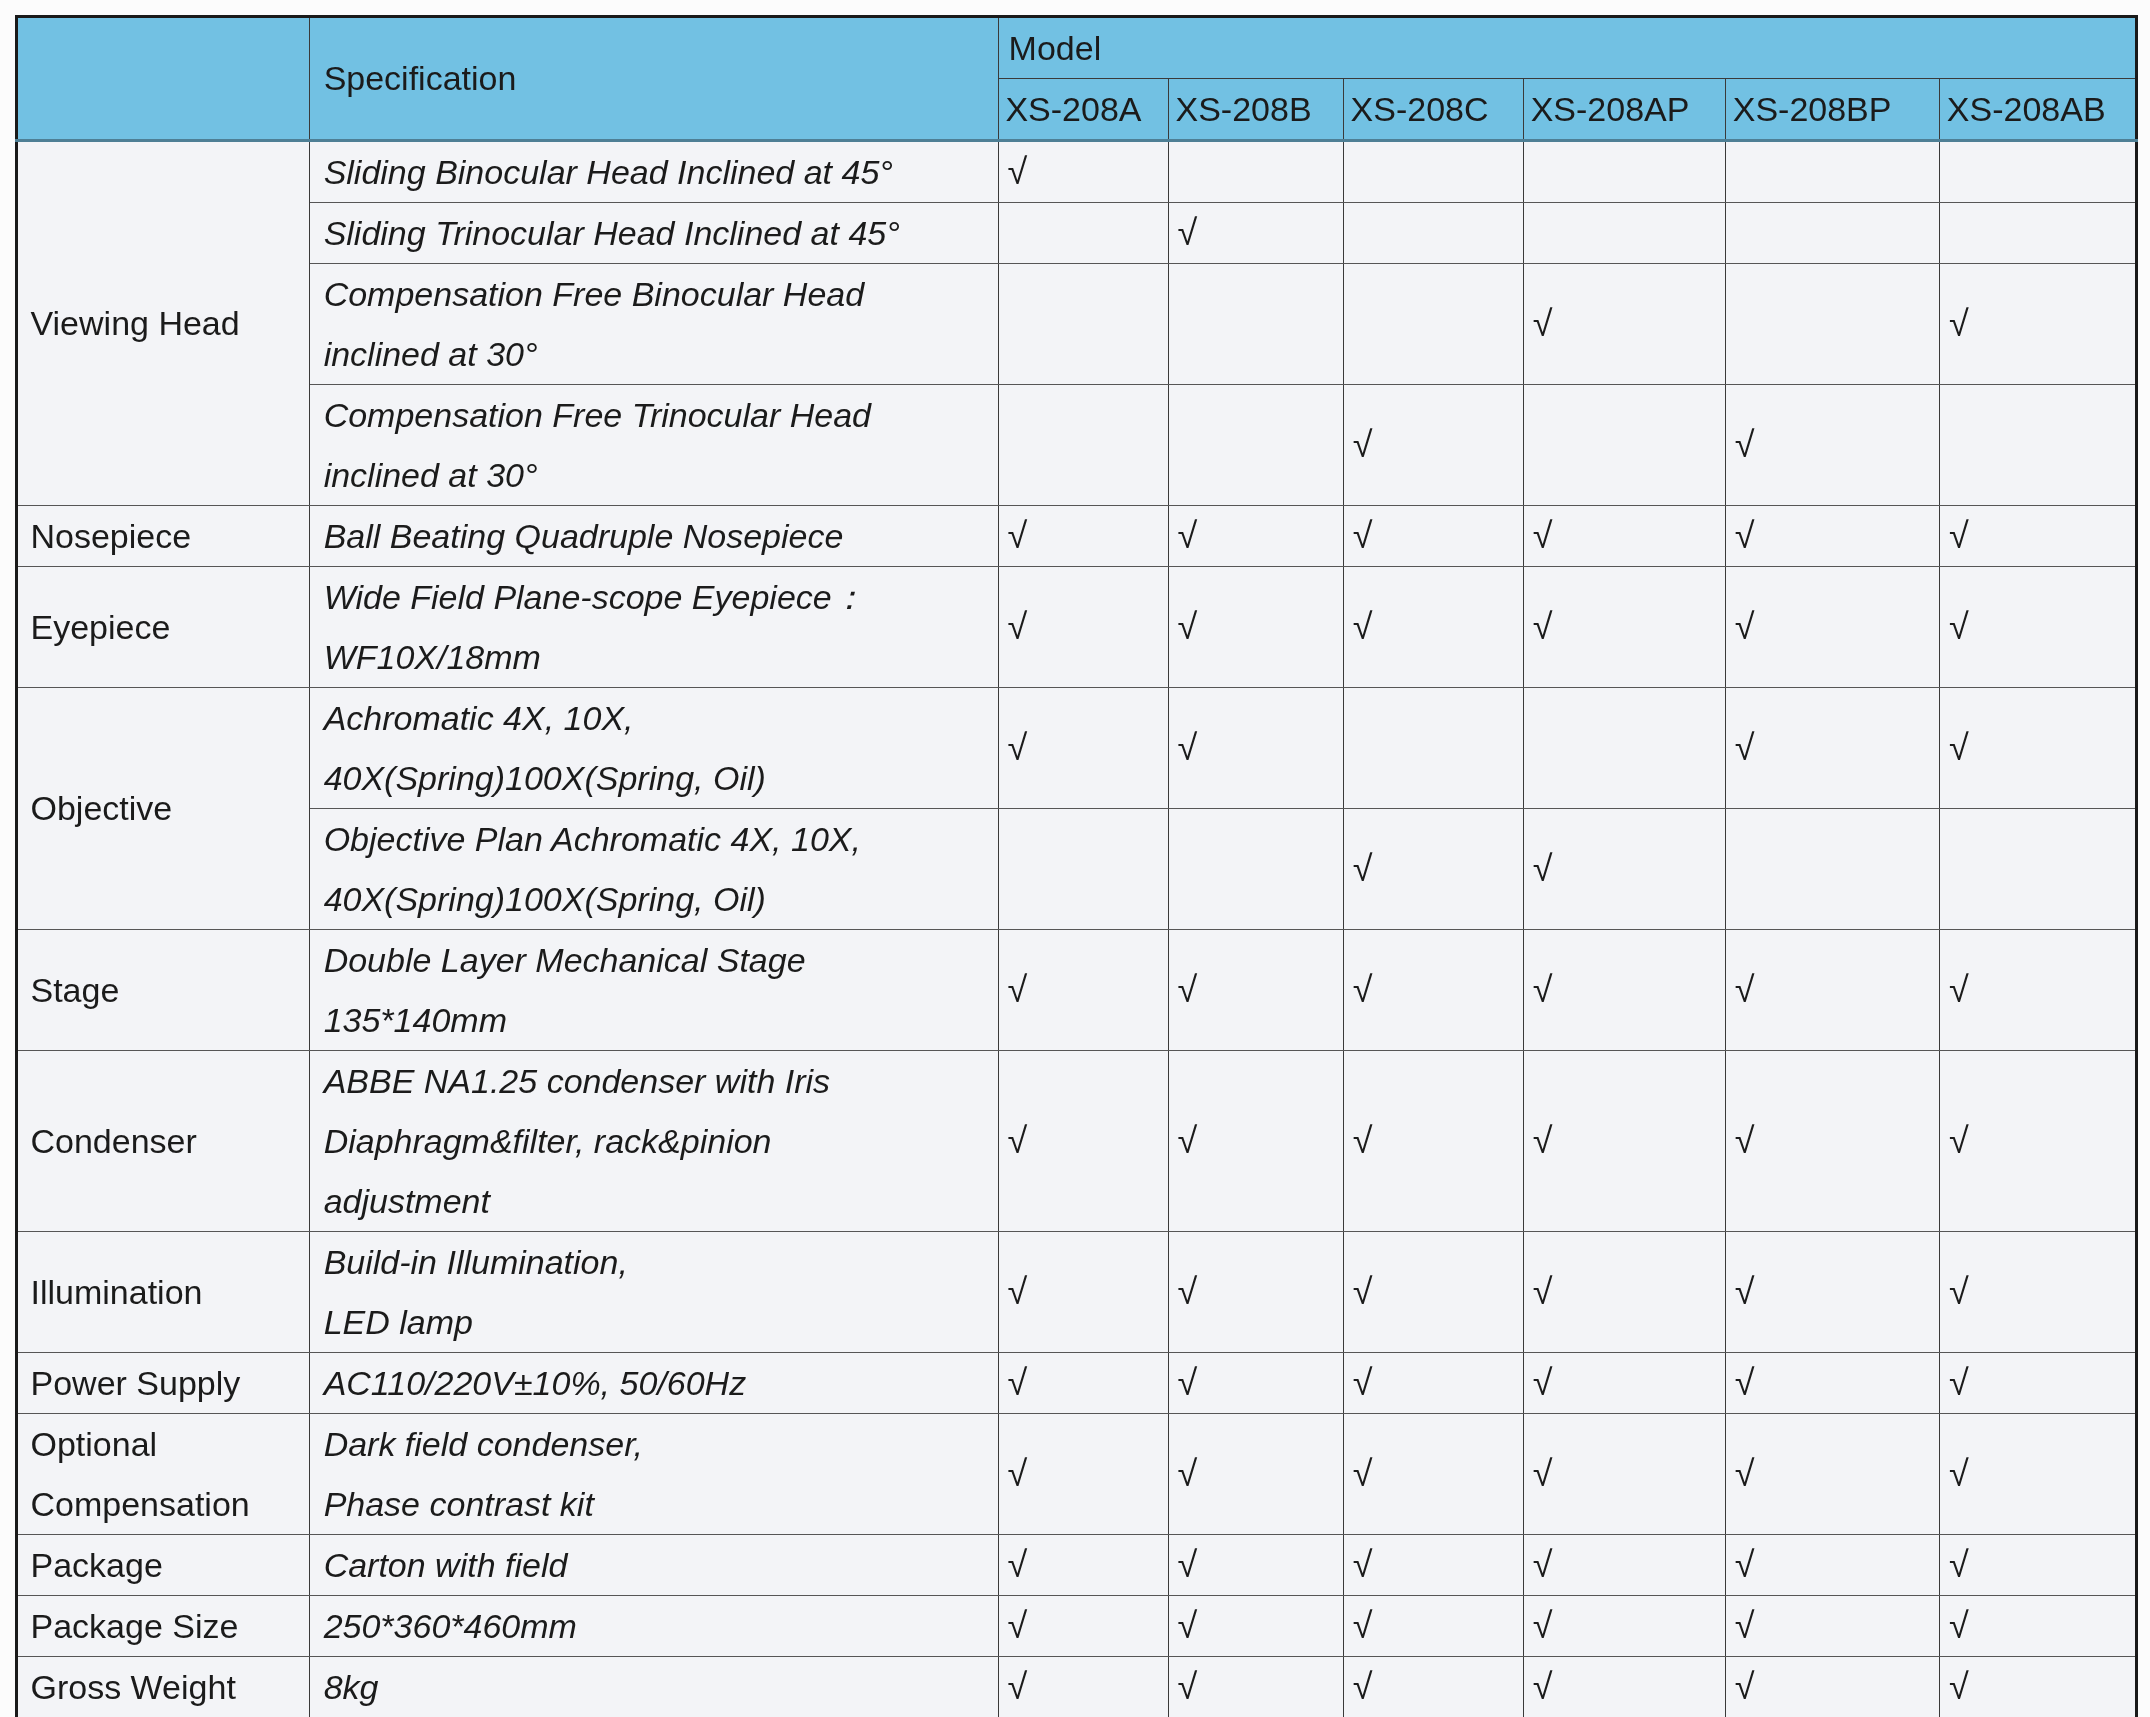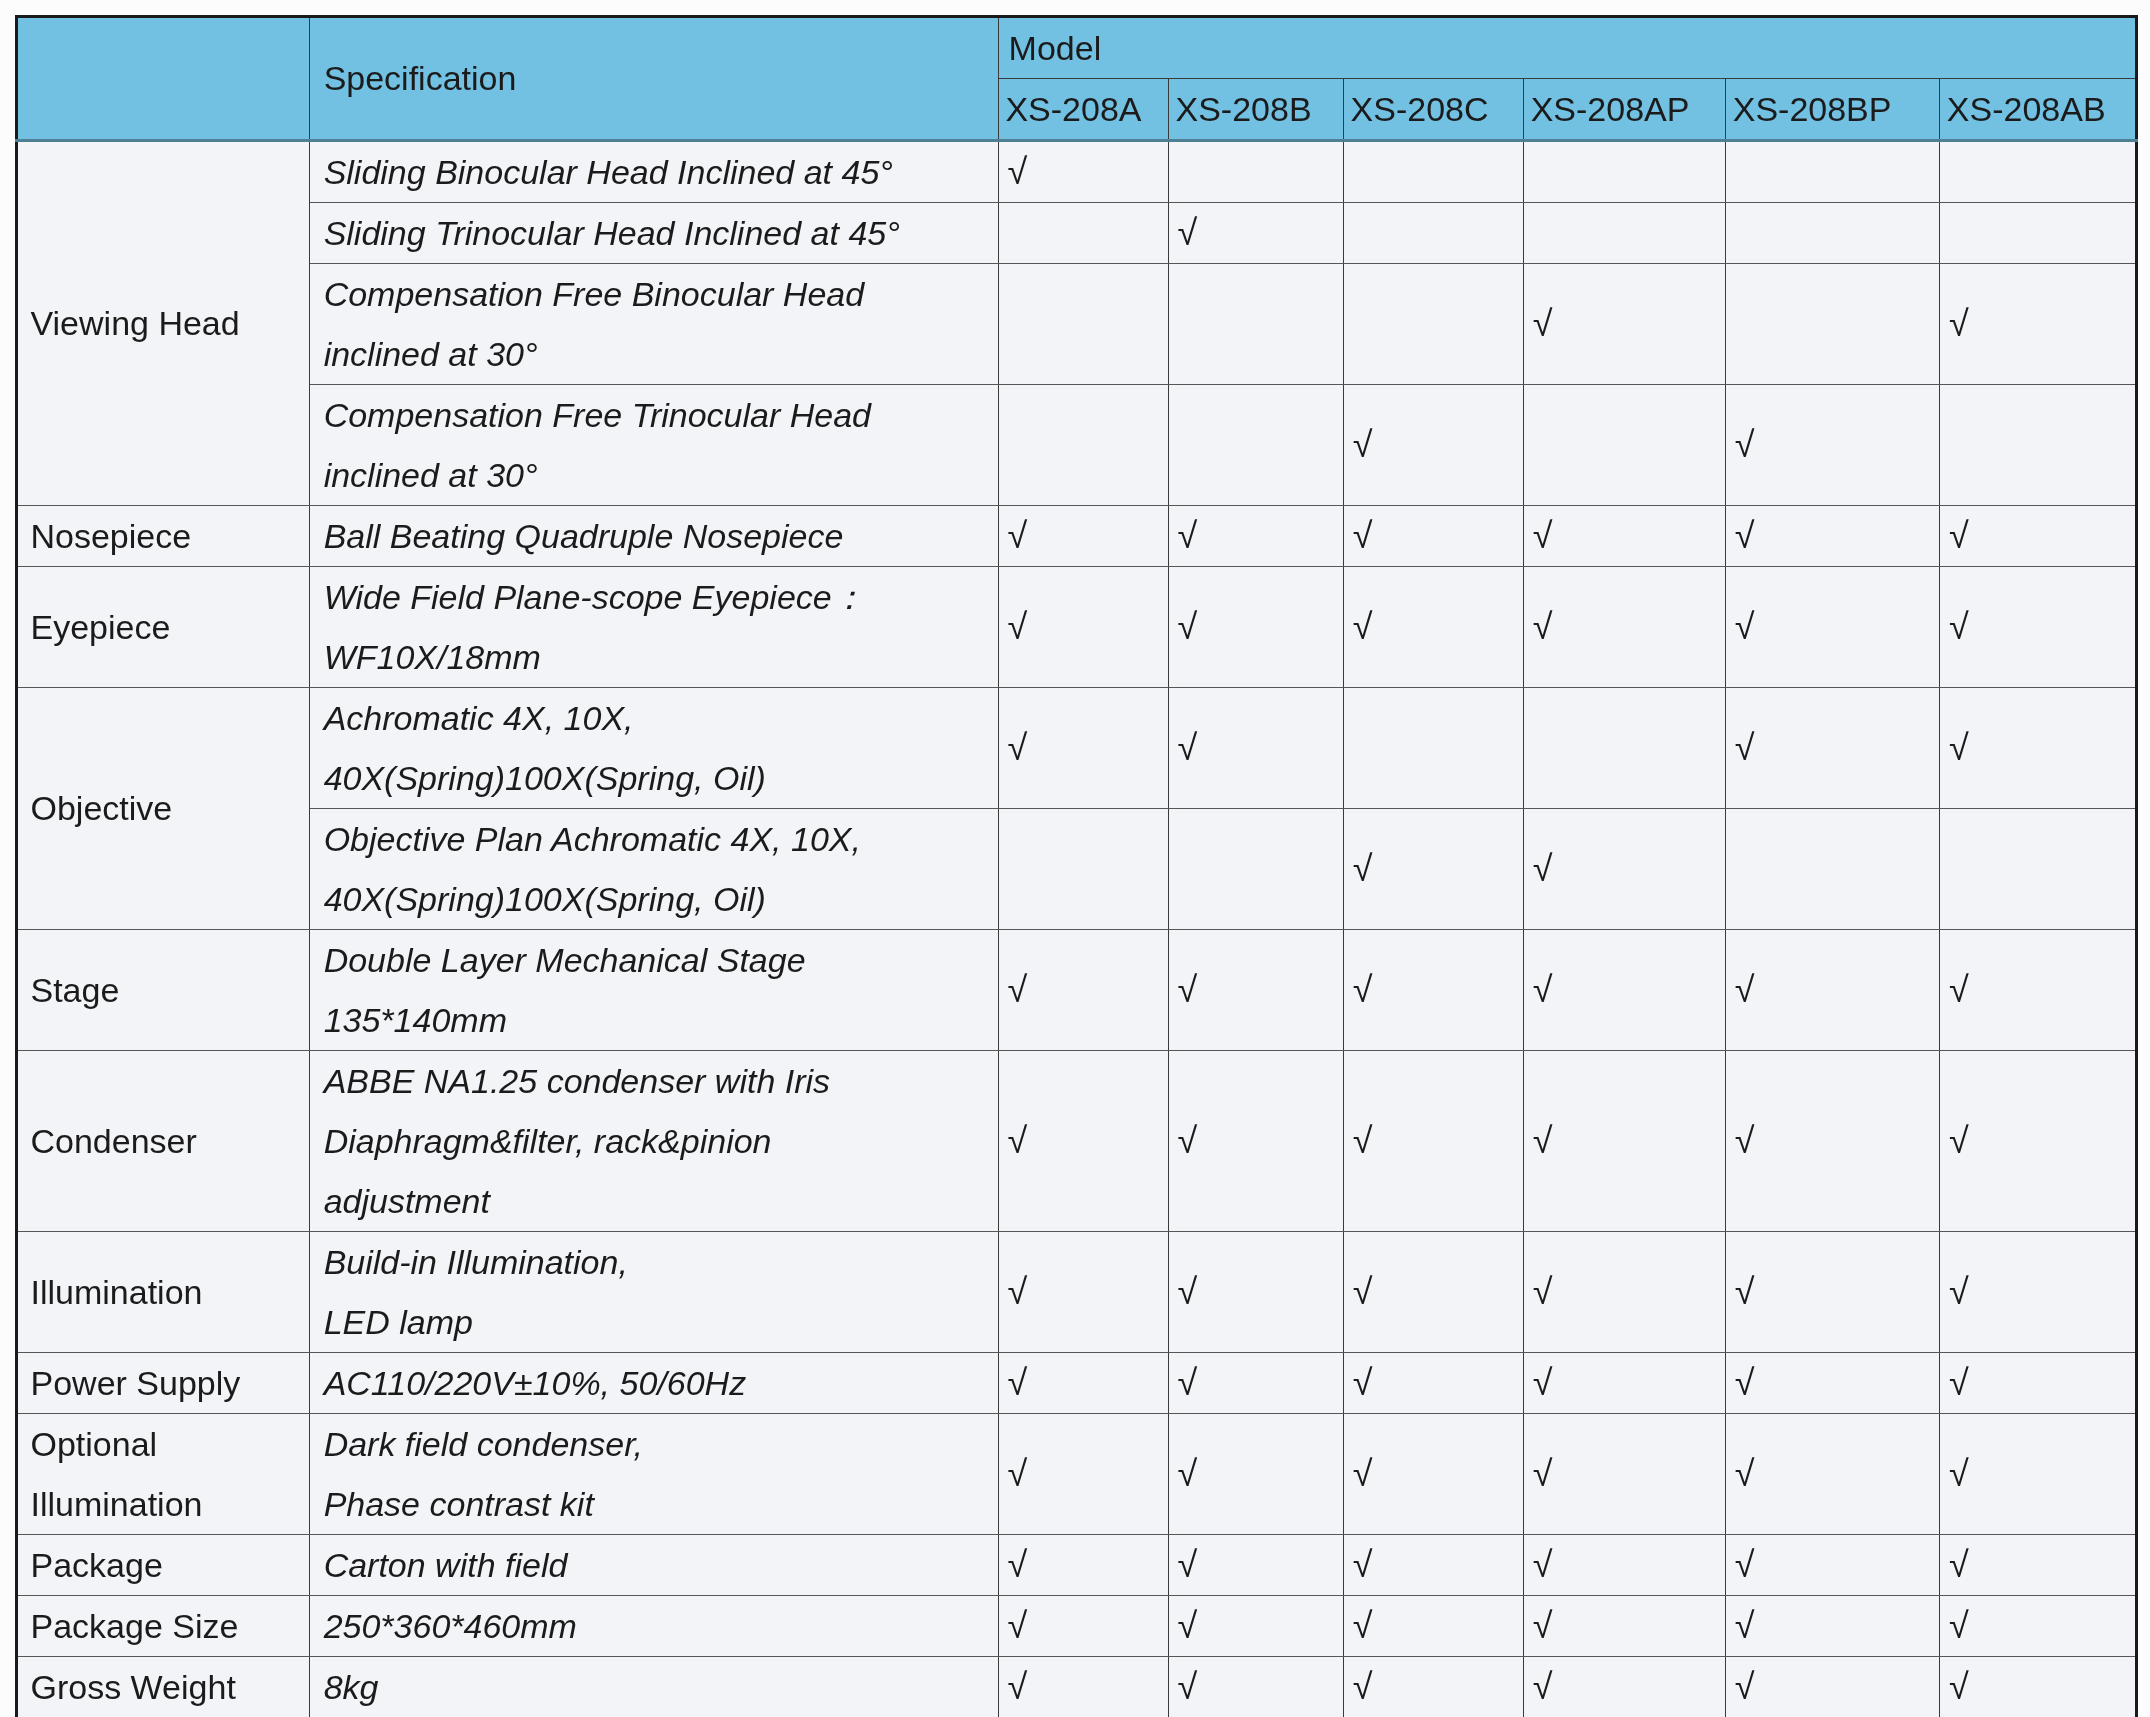--- a/index.html
+++ b/index.html
@@ -209,21 +209,21 @@
           <td class="cat" rowspan="1">Power Supply</td>
           <td class="spec">AC110/220V±10%, 50/60Hz</td>
           <td class="check"><span class="check-glyph">√</span></td>
           <td class="check"><span class="check-glyph">√</span></td>
           <td class="check"><span class="check-glyph">√</span></td>
           <td class="check"><span class="check-glyph">√</span></td>
           <td class="check"><span class="check-glyph">√</span></td>
           <td class="check"><span class="check-glyph">√</span></td>
         </tr>
         <tr class="lines-2">
-          <td class="cat" rowspan="1">Optional Illumination</td>
+          <td class="cat" rowspan="1">Optional Compensation</td>
           <td class="spec">Dark field condenser,
 Phase contrast kit</td>
           <td class="check"><span class="check-glyph">√</span></td>
           <td class="check"><span class="check-glyph">√</span></td>
           <td class="check"><span class="check-glyph">√</span></td>
           <td class="check"><span class="check-glyph">√</span></td>
           <td class="check"><span class="check-glyph">√</span></td>
           <td class="check"><span class="check-glyph">√</span></td>
         </tr>
         <tr class="lines-1">

